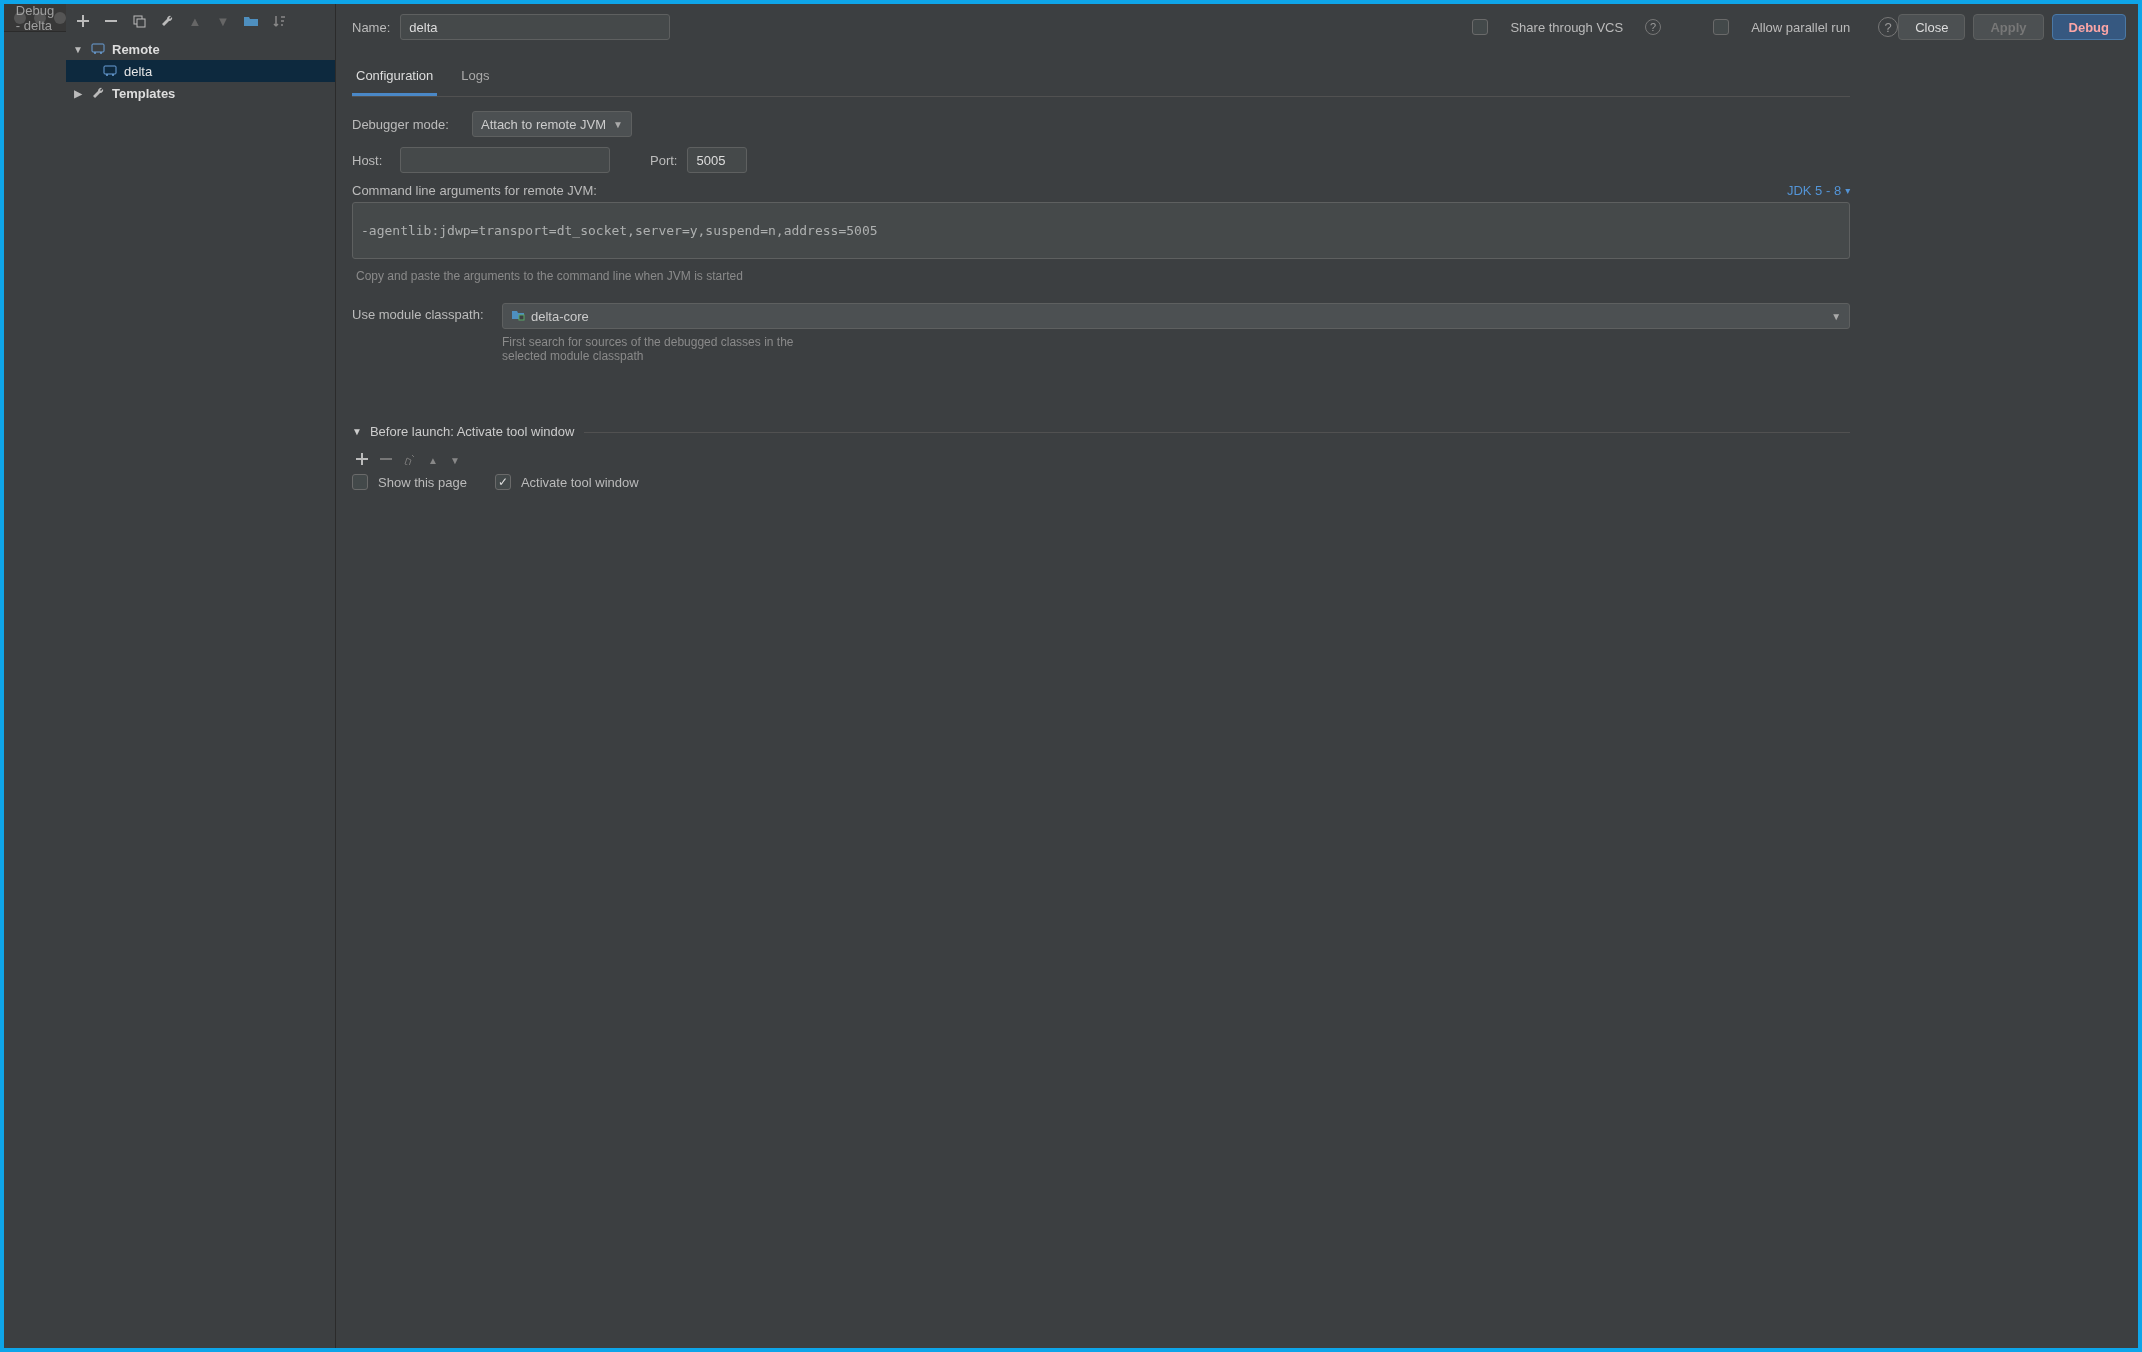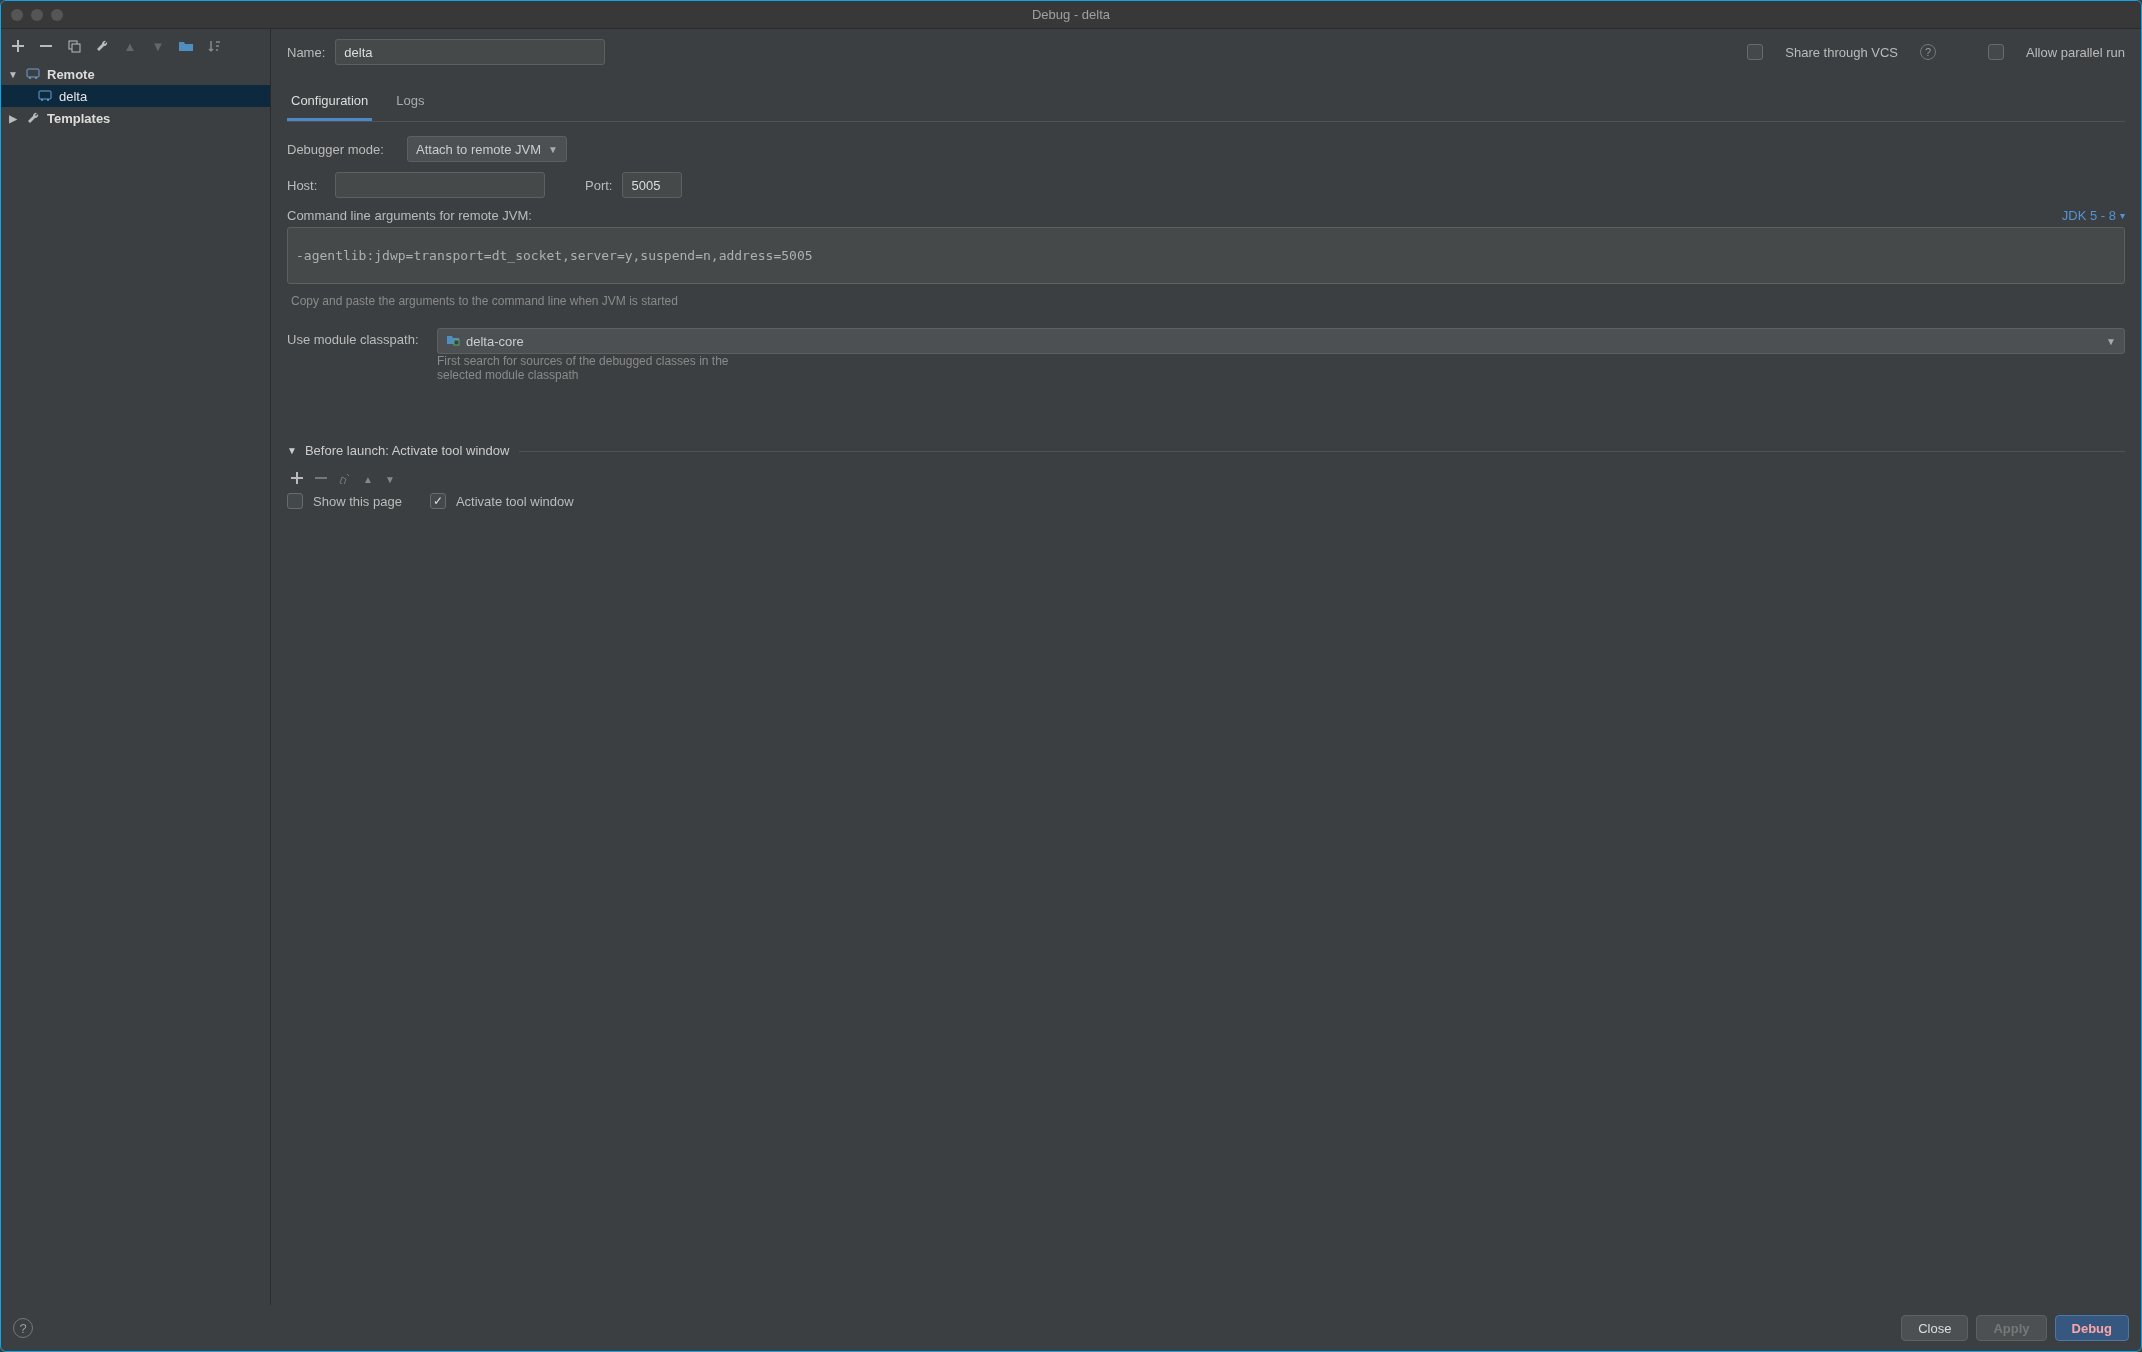--- a/index.html
+++ b/index.html
@@ -8,23 +8,23 @@
     font-family: -apple-system, "Helvetica Neue", Arial, sans-serif;
     font-size: 13px;
     background: #3c3f41;
     color: #bbbbbb;
     overflow: hidden;
   }
   .window {
     width: 100%;
     height: 100%;
     display: flex;
-    flex-direction: column;
-    border: 1px solid #0ea5e9;
-    border-radius: 6px;
+    flex-direction: row;
+    border: 4px solid #0ea5e9;
+    border-radius: 0;
     overflow: hidden;
   }
   .titlebar {
     height: 28px;
     background: #383838;
     display: flex;
     align-items: center;
     position: relative;
     border-bottom: 1px solid #2b2b2b;
   }
@@ -358,21 +358,21 @@
             <div class="combo" style="width:100%;">
               <span class="ticon" style="margin-right:6px;">
                 <svg width="14" height="14">
                     <path d="M1 3h5l1 2h6v6H1z" fill="#4e8fbf"></path>
                     <rect x="8" y="7" width="5" height="5" fill="#3c3f41" stroke="#59a869"></rect>
                   </svg>
               </span>
               <span>delta-core</span>
               <span class="caret">▼</span>
             </div>
-            <div class="hint" style="margin-top:0; max-width:300px;">First search for sources of the debugged classes in the selected module classpath</div>
+            <div class="hint" style="margin-top:6px; max-width:300px;">First search for sources of the debugged classes in the selected module classpath</div>
           </div>
         </div>
 
         <div style="height:50px;"></div>
 
         <div style="position:relative;">
           <hr class="section-hr" style="position:absolute; top:9px; left:0; right:0;">
           <div class="collapse-header" style="position:relative; background:#3c3f41; display:inline-flex; padding-right:10px;">
             <span style="font-size:10px;">▼</span>
             <span>Before launch: Activate tool window</span>

